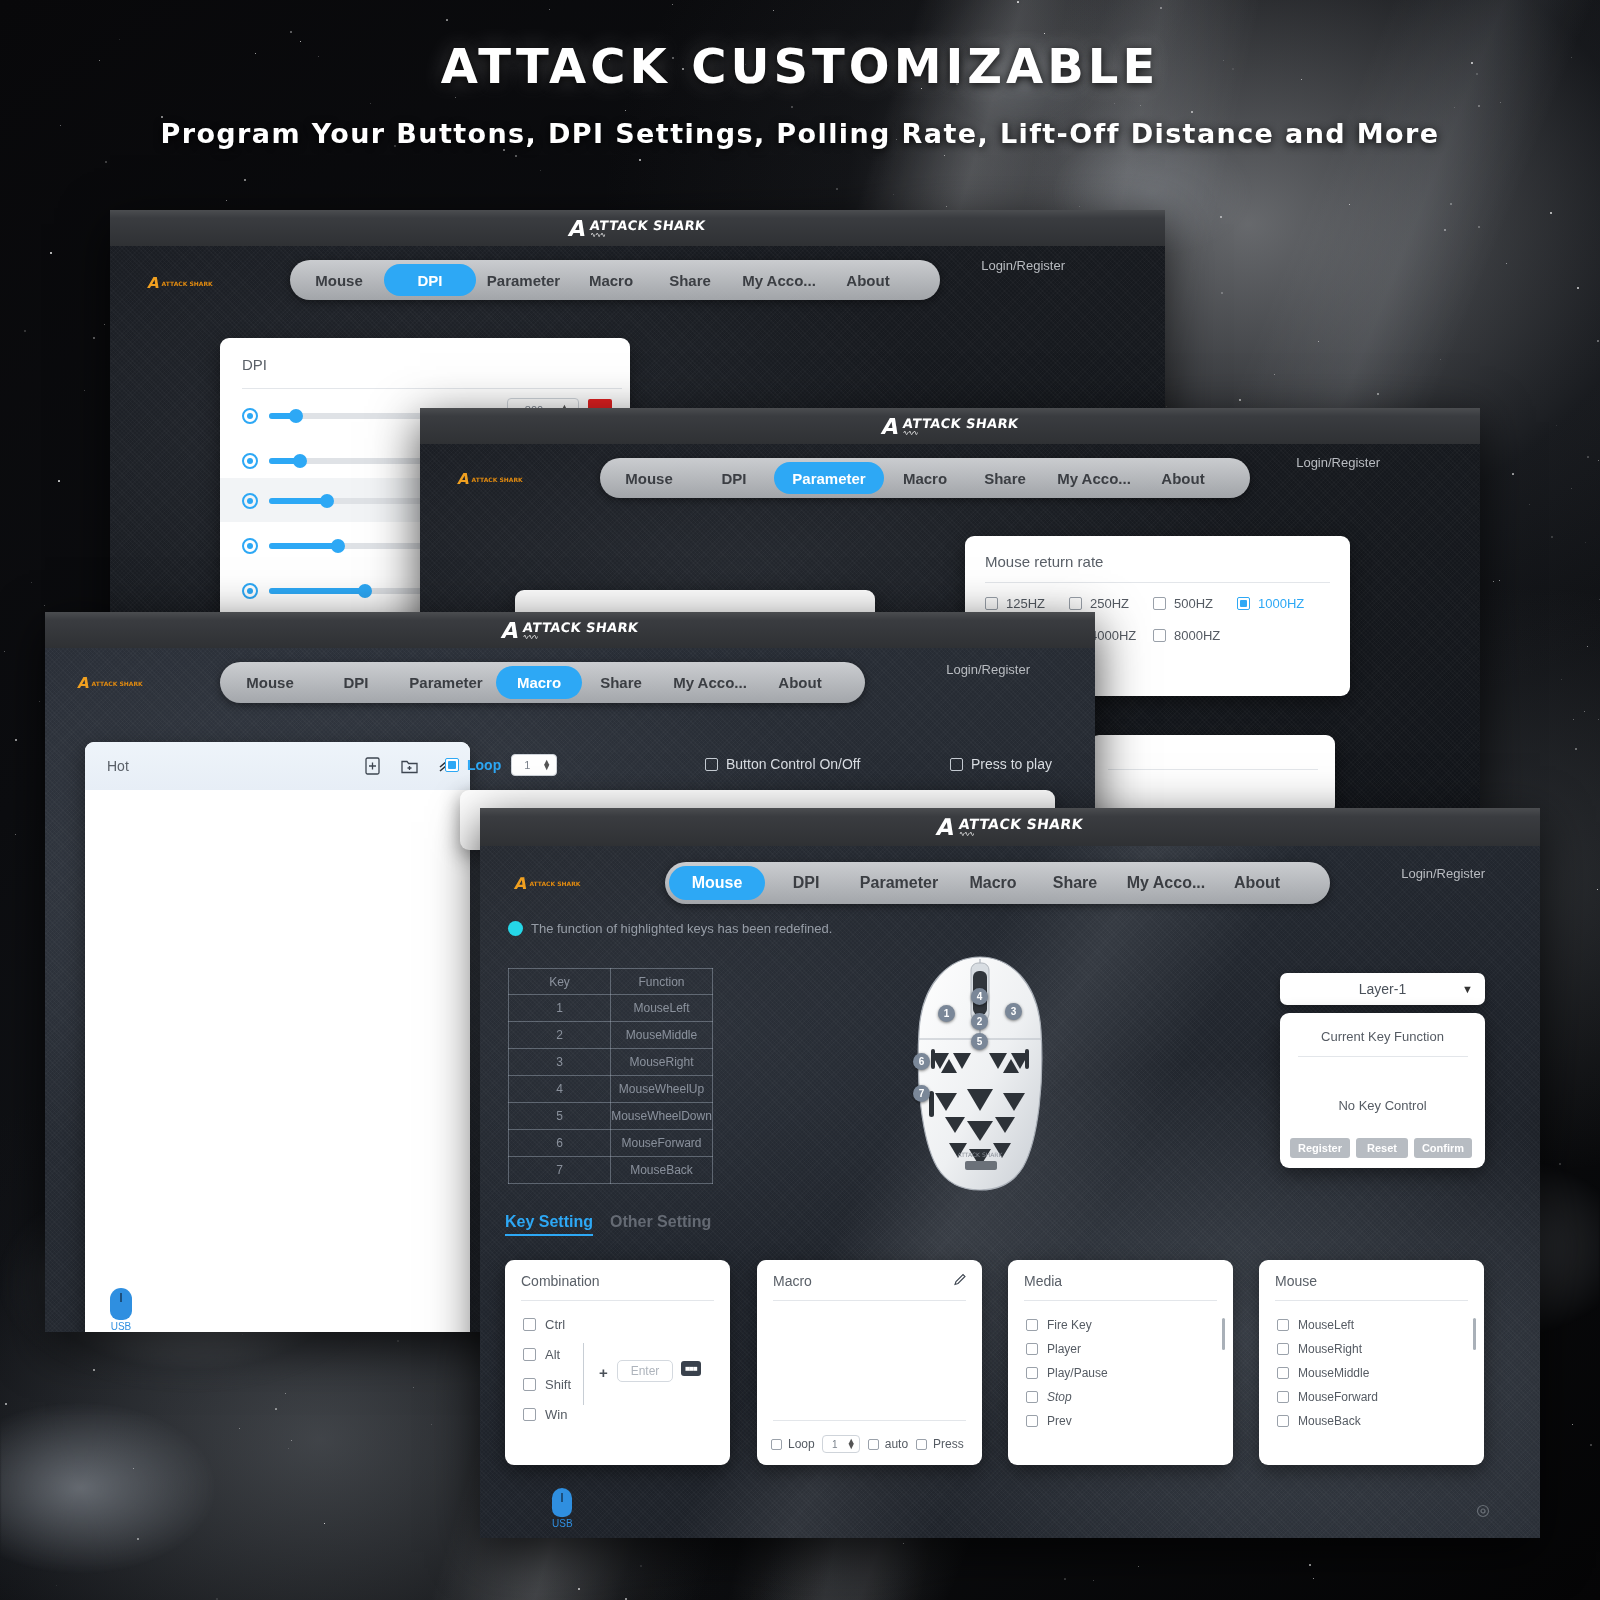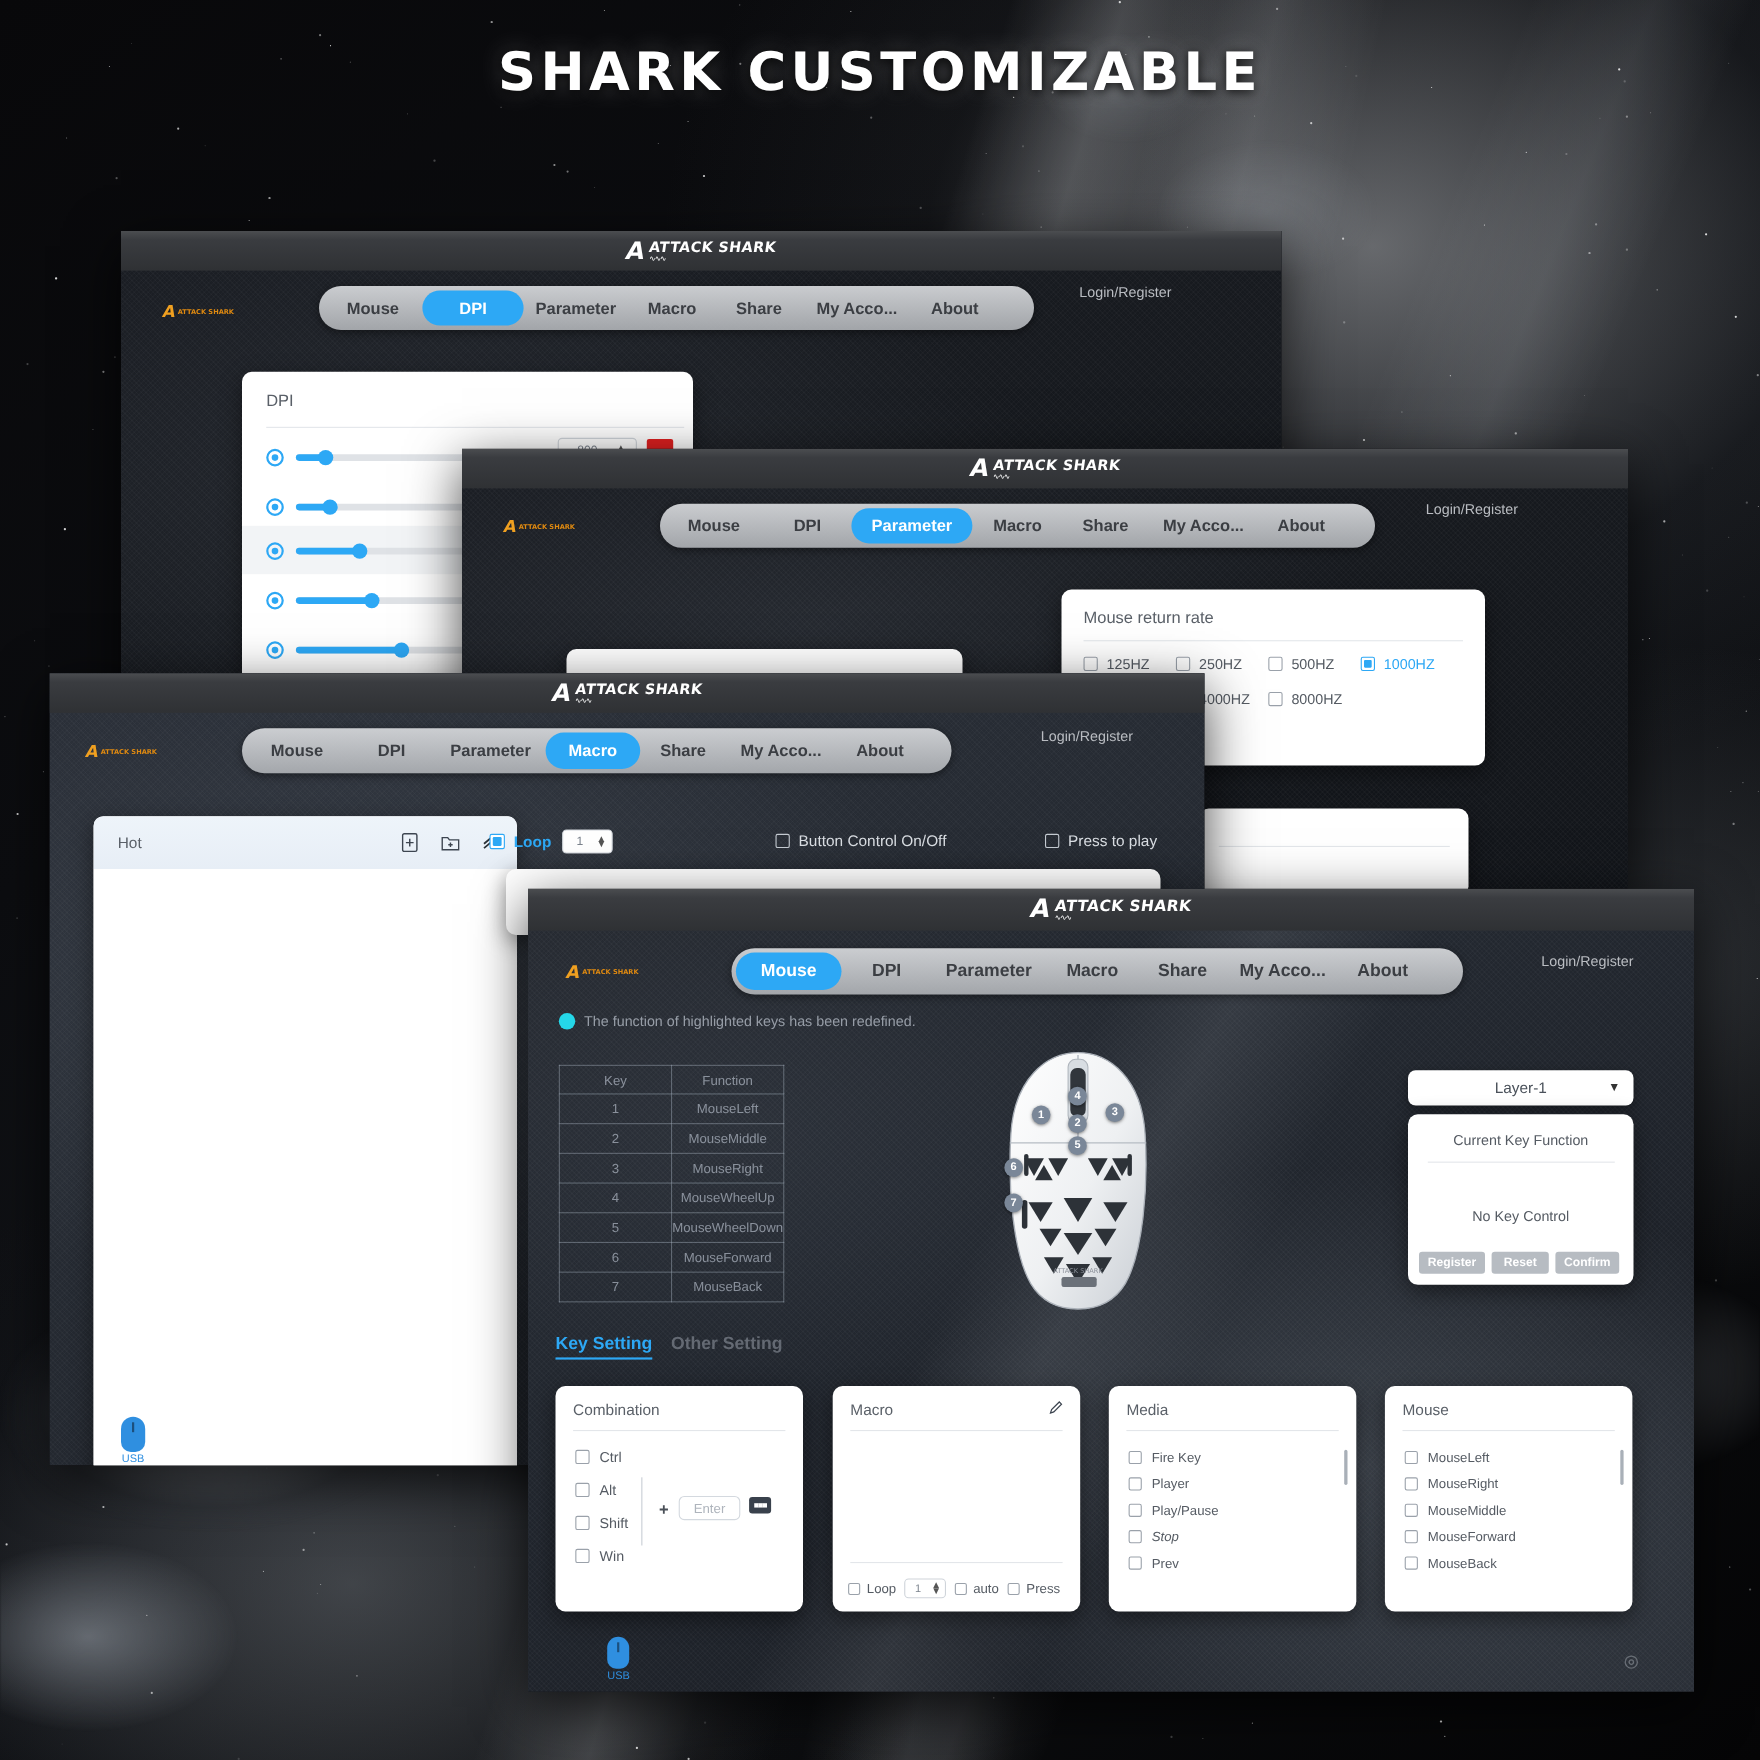--- a/index.html
+++ b/index.html
@@ -646,21 +646,22 @@
       <i class="st" style="left:860px;top:1019px;width:1.3px;height:1.3px;opacity:0.47"></i>
       <i class="st" style="left:1529px;top:1076px;width:1.2px;height:1.2px;opacity:0.23"></i>
       <i class="st" style="left:565px;top:498px;width:0.4px;height:0.4px;opacity:0.82"></i>
       <i class="st" style="left:266px;top:1105px;width:1.5px;height:1.5px;opacity:0.87"></i>
       <i class="st" style="left:266px;top:861px;width:1.5px;height:1.5px;opacity:0.70"></i>
       <i class="st" style="left:1573px;top:719px;width:1.2px;height:1.2px;opacity:0.45"></i>
     </div>
 </div>
 
 <div class="headline">
-  <div class="h-title">SHARK CUSTOMIZABLE</div>
+  <div class="h-title">ATTACK CUSTOMIZABLE</div>
+  <div class="h-sub">Program Your Buttons, DPI Settings, Polling Rate, Lift-Off Distance and More</div>
 </div>
 
 <div class="win" style="left:110px; top:210px; width:1055px; height:600px;">
   <div class="win-content"></div>
   <div class="win-noise"></div>
 
   <div class="titlebar" style="height:36px;">
     <div class="logo-brand">
       <span class="brand-a" style="font-size:22px;">A</span>
       <span style="display:flex;flex-direction:column;align-items:flex-start;">

